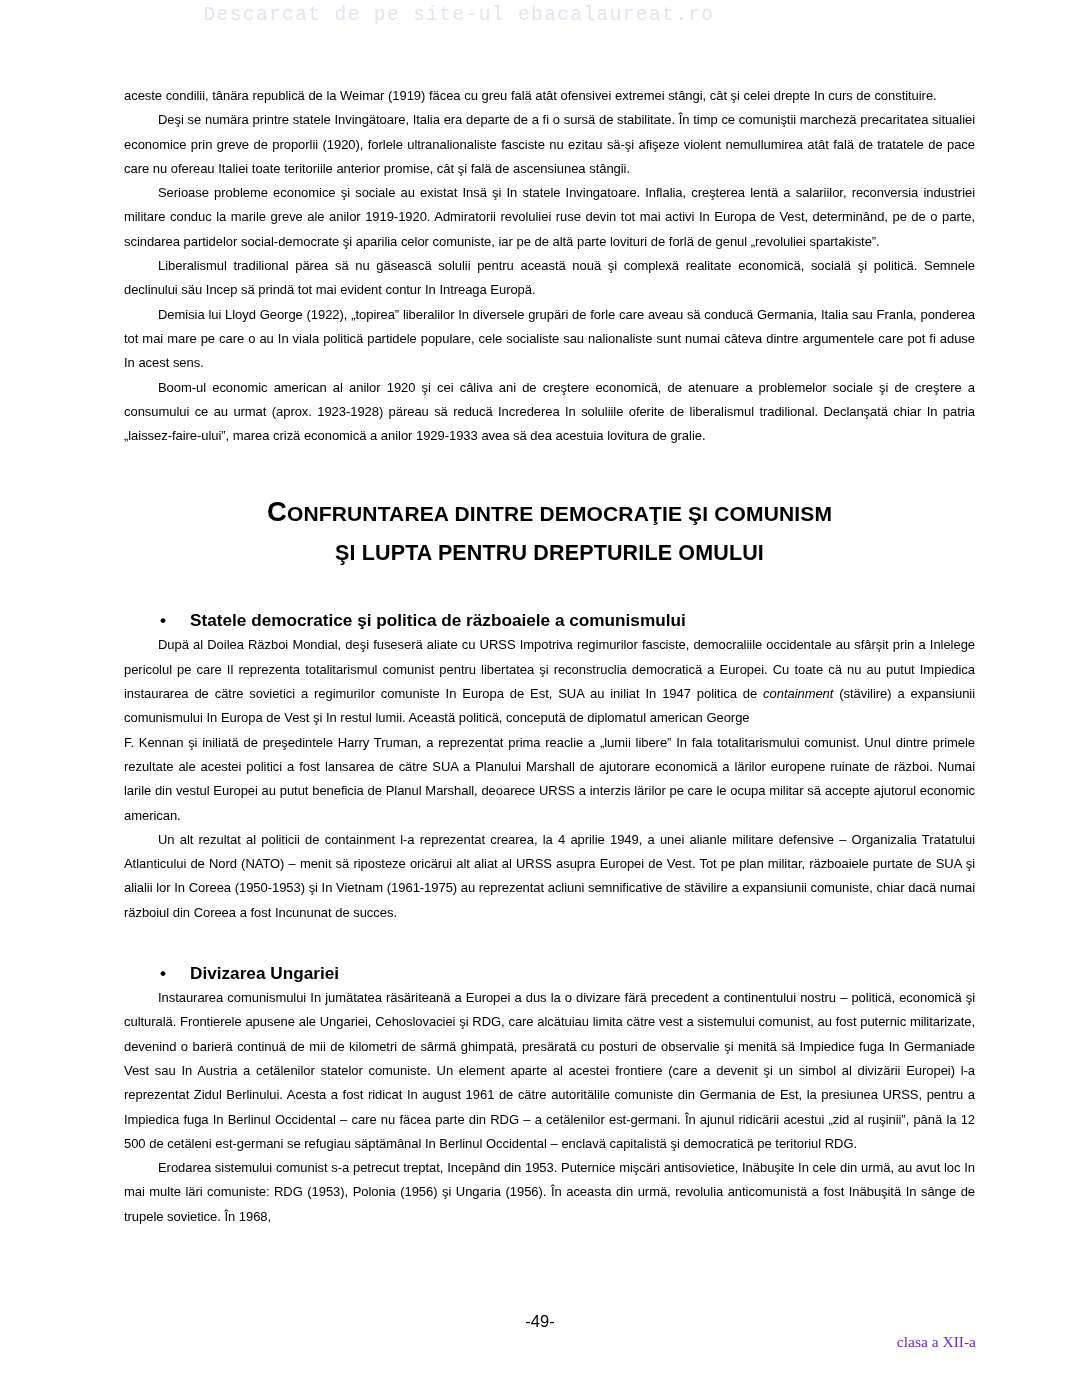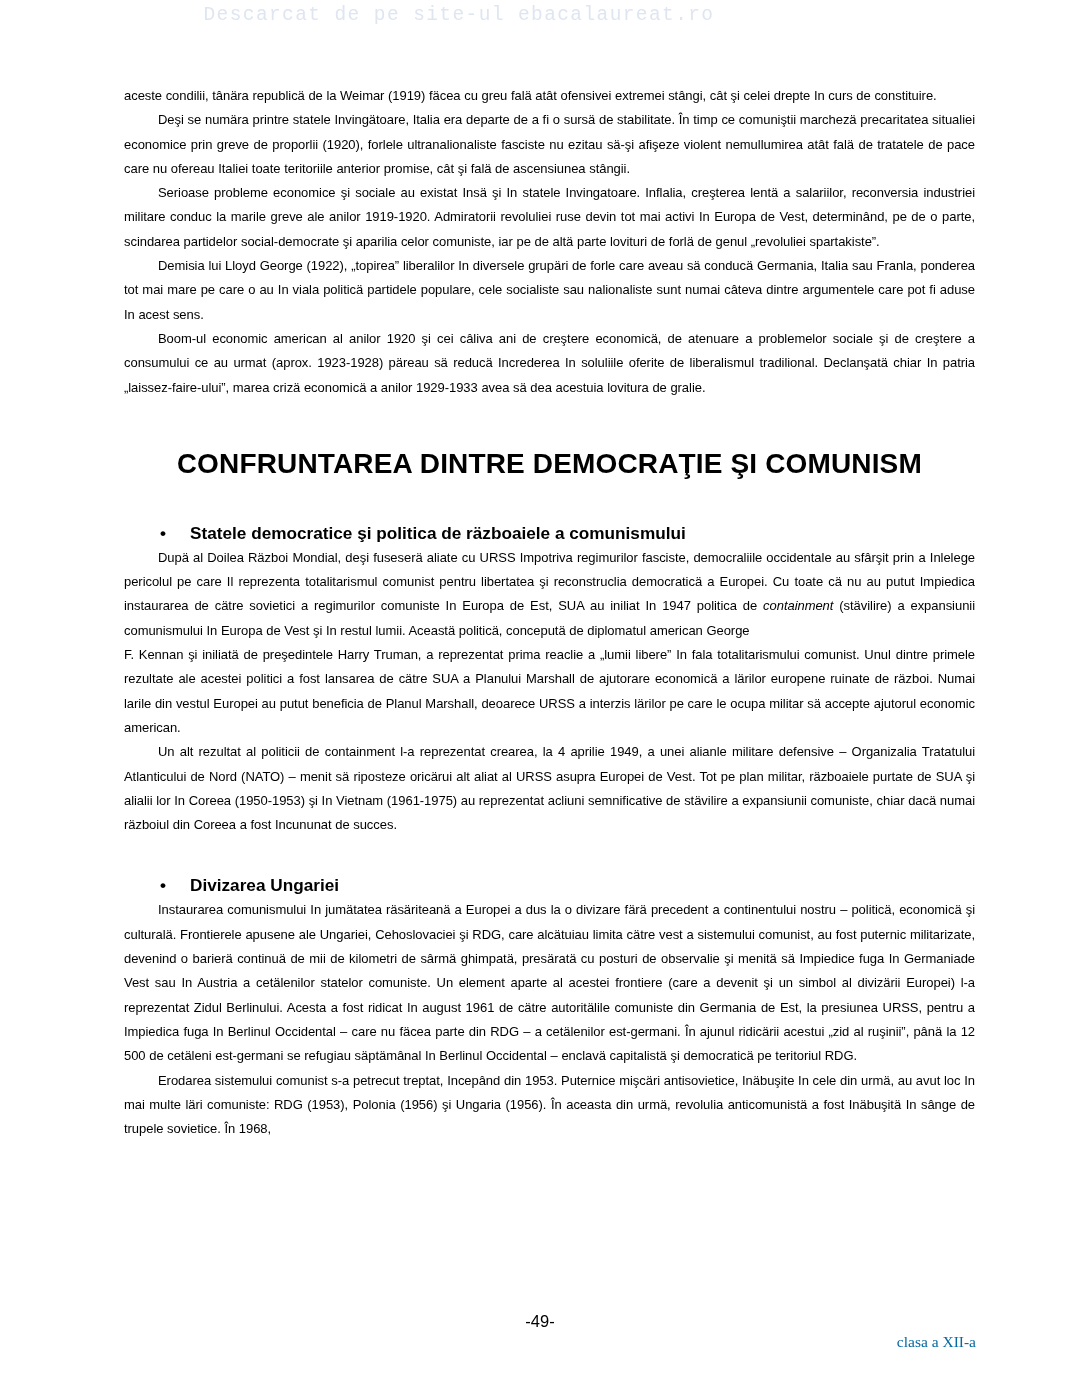--- a/index.html
+++ b/index.html
@@ -73,21 +73,21 @@
   }
   .title-line-1 {
     font-size: 23.5px;
     line-height: 39px;
     letter-spacing: 0.15px;
   }
   .title-line-1 .drop {
     font-size: 27.5px;
   }
   .title-line-1 .sc {
-    font-size: 28px;
+    font-size: 21px;
   }
   .title-line-2 {
     font-size: 23.5px;
     line-height: 38px;
     letter-spacing: 0.15px;
   }
   .title-line-2 .sc {
     font-size: 21.5px;
   }
 
@@ -122,46 +122,50 @@
     text-align: center;
     font-size: 16.5px;
     font-family: "Liberation Sans", sans-serif;
   }
   .footer-note {
     position: absolute;
     top: 1333px;
     right: 104px;
     font-family: "Liberation Serif", serif;
     font-size: 15.5px;
-    color: #0369a1;
+    color: #6d28d9;
   }
 </style>
 </head>
 <body>
 
 <div class="page">
 
   <div class="watermark">Descarcat de pe site-ul ebacalaureat.ro</div>
 
   <div class="content">
 
     <p class="body-text">aceste condilii, tânära republicä de la Weimar (1919) fäcea cu greu falä atât ofensivei extremei stângi, cât şi celei drepte In curs de constituire.</p>
 
     <p class="body-text indent">Deşi se numära printre statele Invingätoare, Italia era departe de a fi o sursä de stabilitate. În timp ce comuniştii marchezä precaritatea situaliei economice prin greve de proporlii (1920), forlele ultranalionaliste fasciste nu ezitau sä-şi afişeze violent nemullumirea atât falä de tratatele de pace care nu ofereau Italiei toate teritoriile anterior promise, cât şi falä de ascensiunea stângii.</p>
 
     <p class="body-text indent">Serioase probleme economice şi sociale au existat Insä şi In statele Invingatoare. Inflalia, creşterea lentä a salariilor, reconversia industriei militare conduc la marile greve ale anilor 1919-1920. Admiratorii revoluliei ruse devin tot mai activi In Europa de Vest, determinând, pe de o parte, scindarea partidelor social-democrate şi aparilia celor comuniste, iar pe de altä parte lovituri de forlä de genul „revoluliei spartakiste”.</p>
 
+    <p class="body-text indent">Liberalismul tradilional pärea sä nu gäseascä solulii pentru aceastä nouä şi complexä realitate economicä, socialä şi politicä. Semnele declinului säu Incep sä prindä tot mai evident contur In Intreaga Europä.</p>
 
     <p class="body-text indent">Demisia lui Lloyd George (1922), „topirea” liberalilor In diversele grupäri de forle care aveau sä conducä Germania, Italia sau Franla, ponderea tot mai mare pe care o au In viala politicä partidele populare, cele socialiste sau nalionaliste sunt numai câteva dintre argumentele care pot fi aduse In acest sens.</p>
 
     <p class="body-text indent">Boom-ul economic american al anilor 1920 şi cei câliva ani de creştere economicä, de atenuare a problemelor sociale şi de creştere a consumului ce au urmat (aprox. 1923-1928) päreau sä reducä Increderea In soluliile oferite de liberalismul tradilional. Declanşatä chiar In patria „laissez-faire-ului”, marea crizä economicä a anilor 1929-1933 avea sä dea acestuia lovitura de gralie.</p>
 
     <div class="title-block">
       <div class="title-line title-line-1">
         <span class="drop">C</span><span class="sc">ONFRUNTAREA DINTRE DEMOCRAŢIE ŞI COMUNISM</span>
+      </div>
+      <div class="title-line title-line-2">
+        <span class="sc">ŞI LUPTA PENTRU DREPTURILE OMULUI</span>
       </div>
     </div>
 
     <div class="bullet-head">
       <span class="dot">•</span>
       <span class="bh-text">Statele democratice şi politica de räzboaiele a comunismului</span>
     </div>
 
     <p class="body-text indent gap-after-head"><span>Dupä al Doilea Räzboi Mondial, deşi fuseserä aliate cu URSS Impotriva regimurilor fasciste, democraliile occidentale au sfârşit prin a Inlelege pericolul pe care Il reprezenta totalitarismul comunist pentru libertatea şi reconstruclia democraticä a Europei. Cu toate cä nu au putut Impiedica instaurarea de cätre sovietici a regimurilor comuniste In Europa de Est, SUA au iniliat In 1947 politica de </span><em>containment</em><span> (stävilire) a expansiunii comunismului In Europa de Vest şi In restul lumii. Aceastä politicä, conceputä de diplomatul american George</span></p>
 

